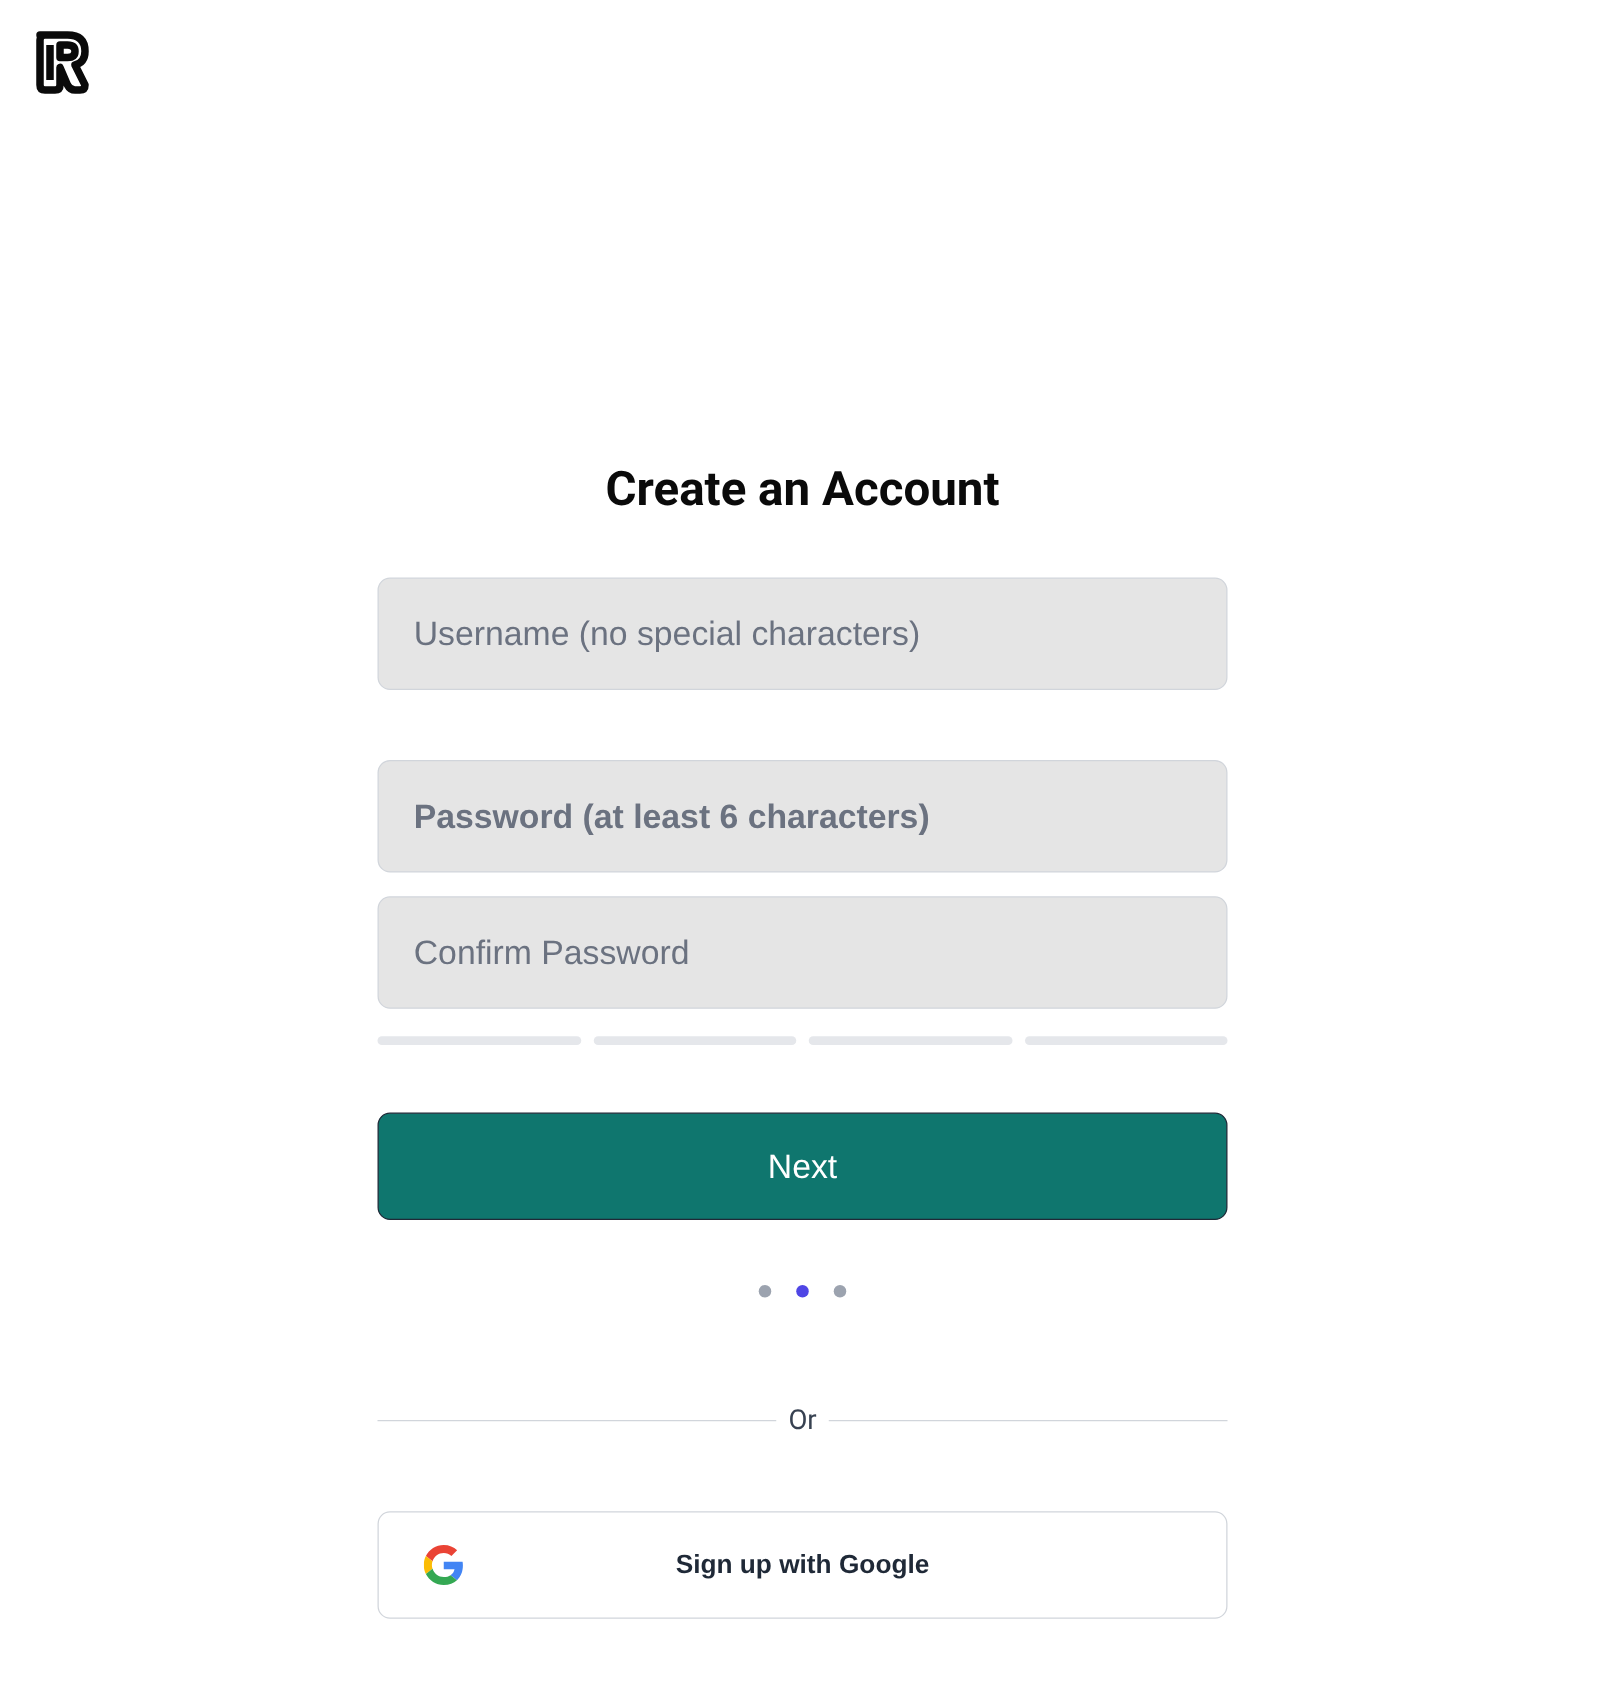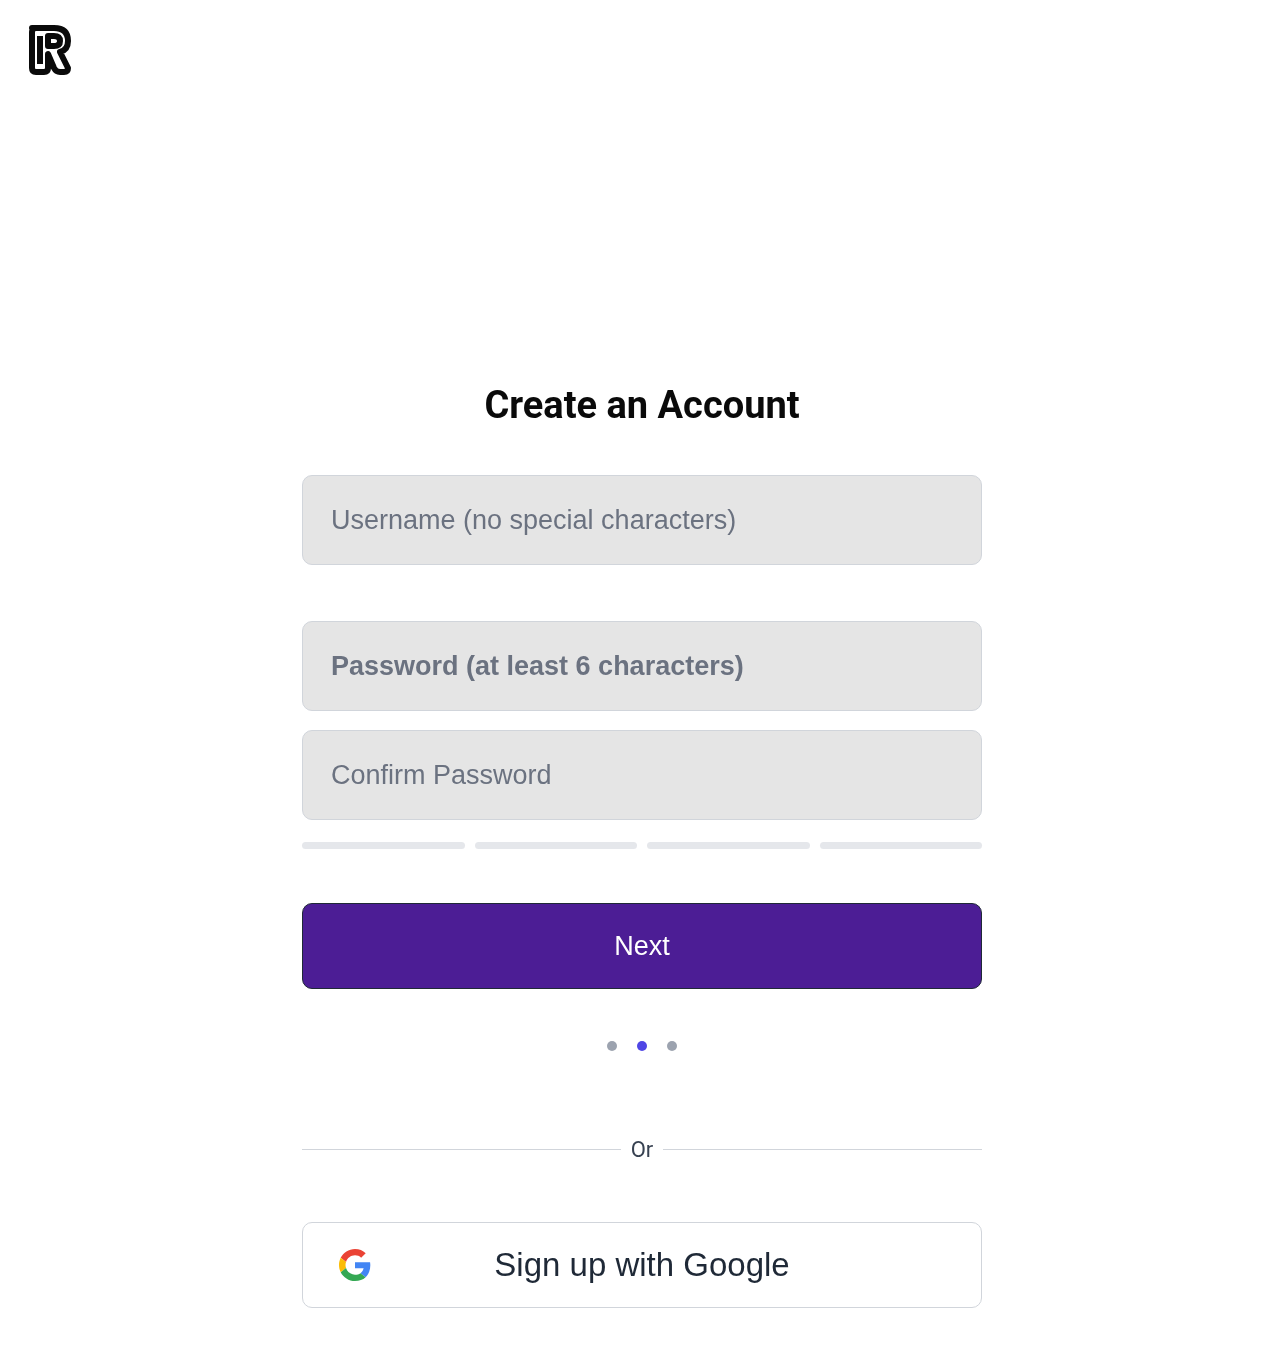--- a/index.html
+++ b/index.html
@@ -22,21 +22,21 @@
       left: 24px;
     }
     
     .logo svg {
       width: 52px;
       height: 52px;
     }
     
     .container {
       width: 680px;
-      margin: 13px auto;
+      margin: 0 auto;
       padding-top: 370px;
     }
     
     .title {
       font-size: 38px;
       font-weight: 700;
       color: #0a0a0a;
       text-align: center;
     }
     
@@ -95,21 +95,21 @@
     .strength-bar {
       flex: 1;
       height: 7px;
       background: #e5e7eb;
       border-radius: 4px;
     }
     
     .next-button {
       width: 100%;
       height: 86px;
-      background: #4c1d95;
+      background: #0f766e;
       border: 1px solid #1f2937;
       border-radius: 10px;
       color: #ffffff;
       font-size: 27px;
       font-weight: 400;
       cursor: pointer;
     }
     
     .dots {
       display: flex;
@@ -165,22 +165,22 @@
       width: 32px;
       height: 32px;
       flex-shrink: 0;
     }
     
     .google-button-text {
       position: absolute;
       left: 0;
       right: 0;
       text-align: center;
-      font-size: 33px;
-      font-weight: 400;
+      font-size: 21px;
+      font-weight: 700;
       color: #1f2937;
     }
   </style>
 </head>
 <body>
 
 <div class="logo">
   <svg viewBox="0 0 52 52" fill="none">
     <path d="M 8 4 
              L 30 4 

